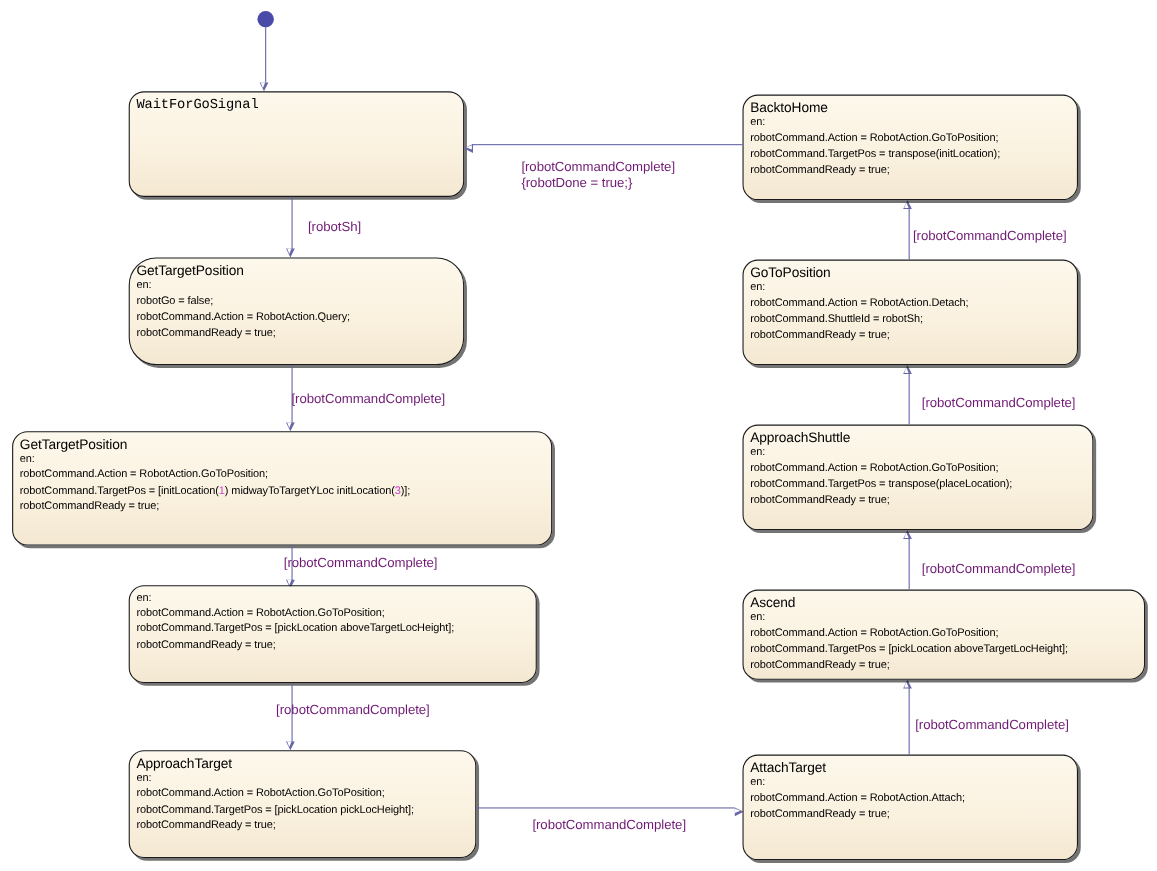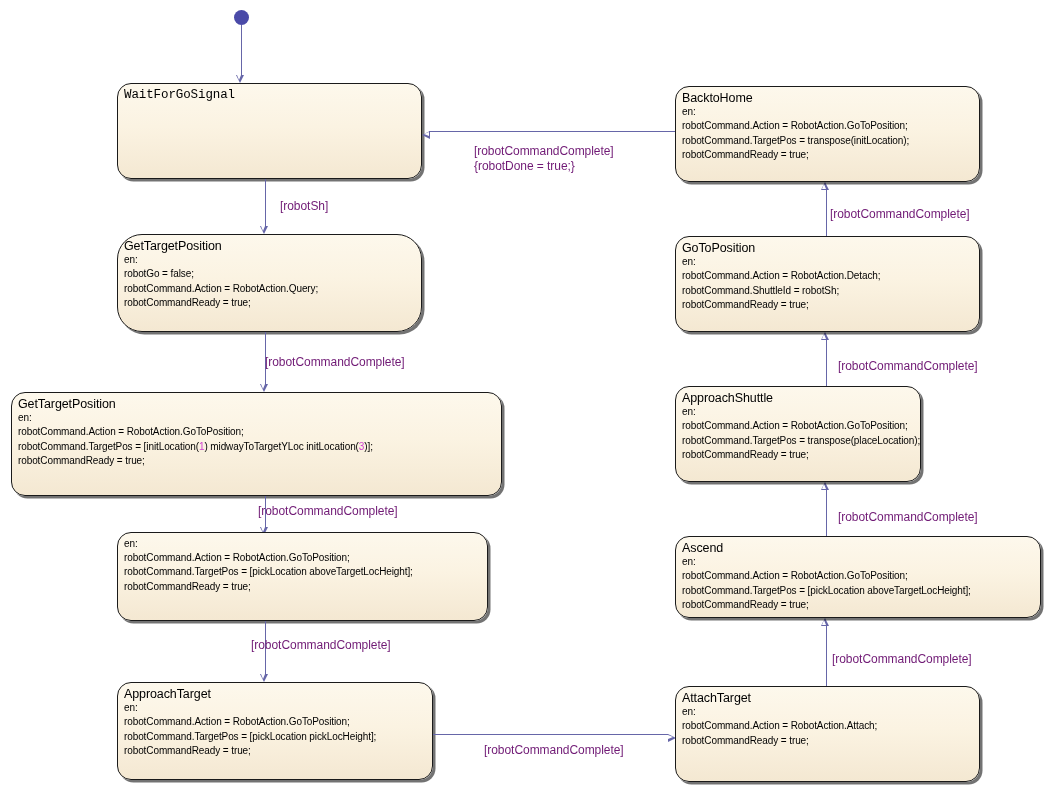--- a/index.html
+++ b/index.html
@@ -208,21 +208,21 @@
     <span class="sbody">en:
 robotCommand.Action = RobotAction.GoToPosition;
 robotCommand.TargetPos = [pickLocation aboveTargetLocHeight];
 robotCommandReady = true;</span>
   </div>
 
   <div class="tline v" style="left:825.5px; top:489px; height:47px;"></div>
   <div class="arrow up" style="left:821px; top:482px;"></div>
   <div class="tlabel" style="left:838px; top:510px;">[robotCommandComplete]</div>
 
-  <div class="state" style="left:675px; top:386px; width:246px; height:96px;">
+  <div class="state" style="left:675px; top:386px; width:319px; height:96px;">
     <span class="sname">ApproachShuttle</span>
     <span class="sbody">en:
 robotCommand.Action = RobotAction.GoToPosition;
 robotCommand.TargetPos = transpose(placeLocation);
 robotCommandReady = true;</span>
   </div>
 
   <div class="tline v" style="left:825.5px; top:339px; height:47px;"></div>
   <div class="arrow up" style="left:821px; top:332px;"></div>
   <div class="tlabel" style="left:838px; top:359px;">[robotCommandComplete]</div>

